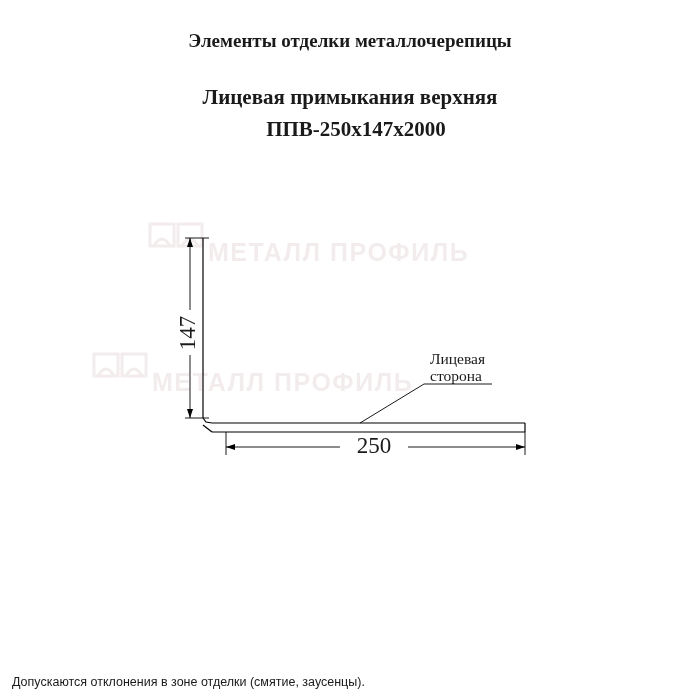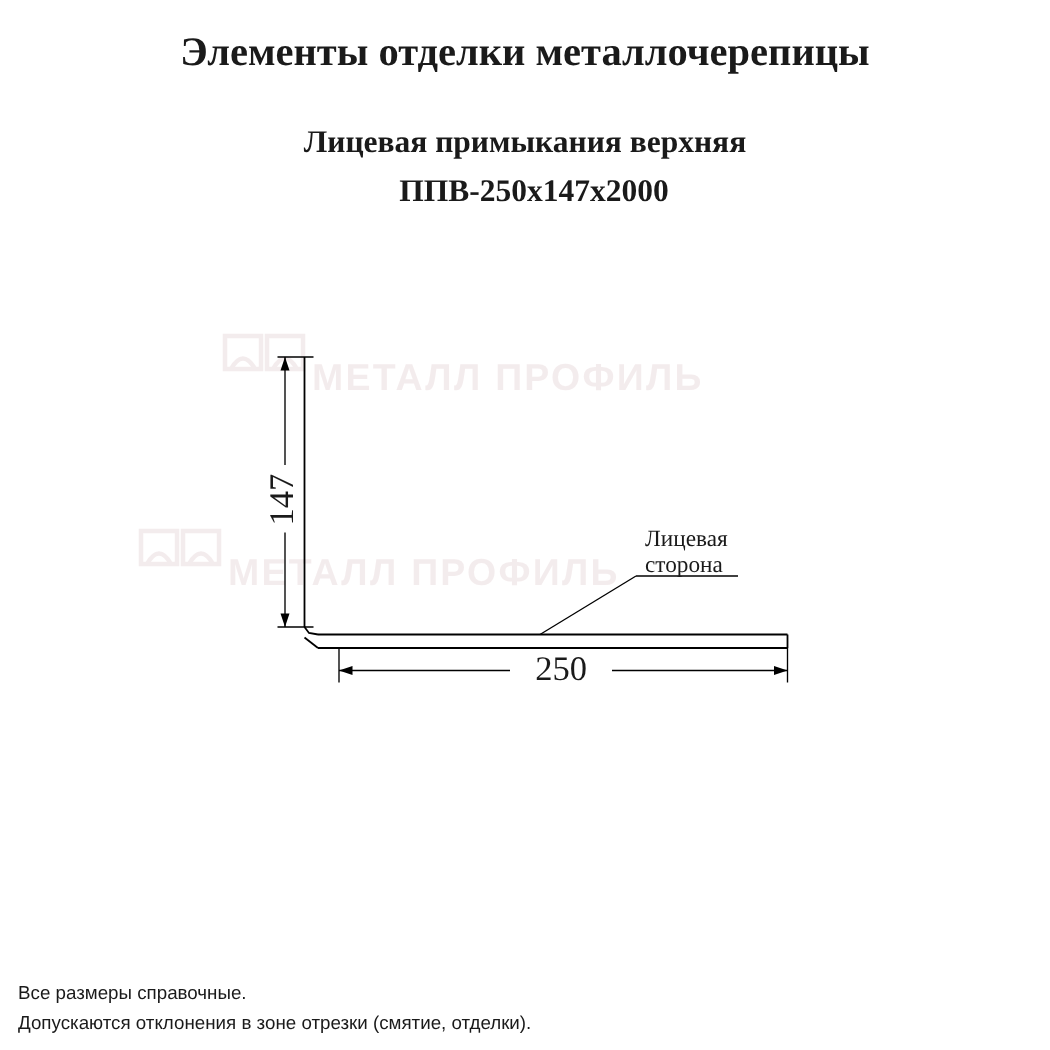--- a/index.html
+++ b/index.html
@@ -21,24 +21,24 @@
     height: 700px;
   }
   .title-block {
     position: absolute;
     top: 18px;
     left: 0;
     width: 700px;
     text-align: center;
   }
   .main-title {
-    font-size: 27px;
+    font-size: 19px;
     font-weight: bold;
     letter-spacing: 0px;
-    margin: 0;
+    margin: 12px;
     line-height: 1.2;
   }
   .sub-title {
     font-size: 21px;
     font-weight: bold;
     margin: 0;
     margin-top: 31px;
     line-height: 1.25;
   }
   .sku-title {
@@ -182,17 +182,16 @@
     <g stroke="#000000" stroke-width="0.9" fill="none">
       <line x1="360" y1="253" x2="424" y2="214"></line>
       <line x1="424" y1="214" x2="492" y2="214"></line>
     </g>
     <text class="face-label" x="430" y="194" text-anchor="start">Лицевая</text>
     <text class="face-label" x="430" y="211" text-anchor="start">сторона</text>
 
   </svg>
 
   <div class="footer">
-    <div>Все размеры справочные.</div>
-    <div>Допускаются отклонения в зоне отрезки (смятие, отделки).</div>
+    <div>Допускаются отклонения в зоне отделки (смятие, заусенцы).</div>
   </div>
 
 </div>
 
 </body></html>

